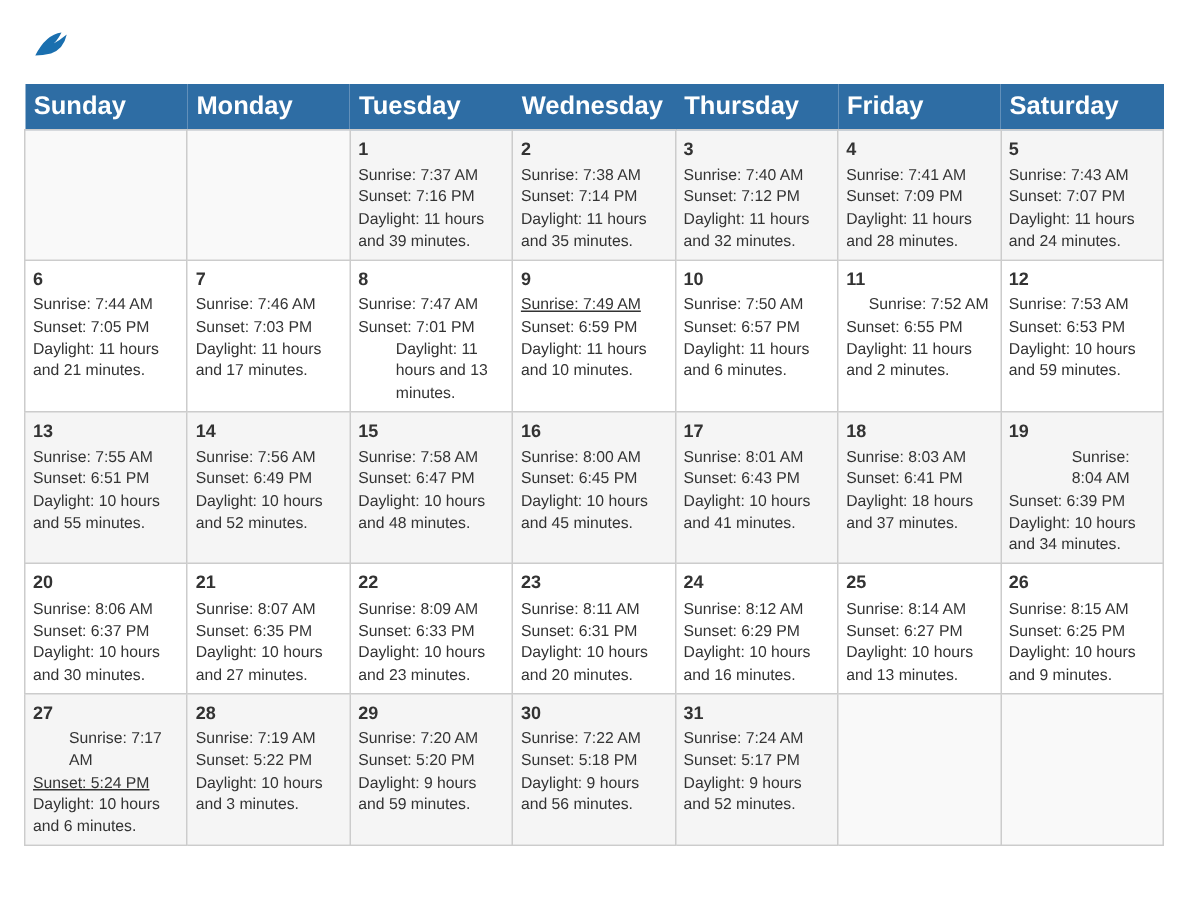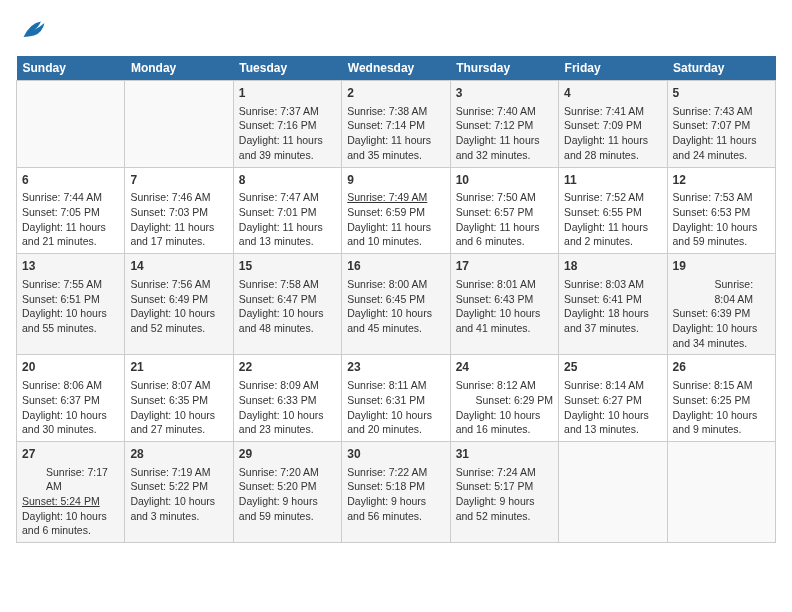--- a/index.html
+++ b/index.html
@@ -51,21 +51,21 @@
       width: 100%;
       border-collapse: collapse;
       font-size: 10.5px;
     }
     thead th {
       background: #2e6da4;
       color: #fff;
       padding: 5px 6px;
       text-align: left;
       font-weight: bold;
-      font-size: 12px;
+      font-size: 17px;
     }
     tbody td {
       border: 1px solid #ccc;
       vertical-align: top;
       padding: 4px 5px;
       width: 14.28%;
       min-height: 75px;
       color: #333;
       line-height: 1.4;
     }
@@ -159,37 +159,37 @@
         <td>
           <span class="day-num">7</span>
           <span style="display: block;">Sunrise: 7:46 AM</span>
           <span style="display: block;">Sunset: 7:03 PM</span>
           <span style="display: block;">Daylight: 11 hours and 17 minutes.</span>
         </td>
         <td>
           <span class="day-num">8</span>
           <span style="display: block;">Sunrise: 7:47 AM</span>
           <span style="display: block;">Sunset: 7:01 PM</span>
-          <span style="display: block;">Daylight: 11 hours and 13 minutes.</span>
+          <span style="display: block; margin-left: 25px;">Daylight: 11 hours and 13 minutes.</span>
         </td>
         <td>
           <span class="day-num">9</span>
           <span style="display: block; text-decoration: underline;">Sunrise: 7:49 AM</span>
           <span style="display: block;">Sunset: 6:59 PM</span>
           <span style="display: block;">Daylight: 11 hours and 10 minutes.</span>
         </td>
         <td>
           <span class="day-num">10</span>
           <span style="display: block;">Sunrise: 7:50 AM</span>
           <span style="display: block;">Sunset: 6:57 PM</span>
           <span style="display: block;">Daylight: 11 hours and 6 minutes.</span>
         </td>
         <td>
           <span class="day-num">11</span>
-          <span style="display: block;">Sunrise: 7:52 AM</span>
+          <span style="display: block; margin-left: 15px;">Sunrise: 7:52 AM</span>
           <span style="display: block;">Sunset: 6:55 PM</span>
           <span style="display: block;">Daylight: 11 hours and 2 minutes.</span>
         </td>
         <td>
           <span class="day-num">12</span>
           <span style="display: block;">Sunrise: 7:53 AM</span>
           <span style="display: block;">Sunset: 6:53 PM</span>
           <span style="display: block;">Daylight: 10 hours and 59 minutes.</span>
         </td>
       </tr>
@@ -258,21 +258,21 @@
         </td>
         <td>
           <span class="day-num">23</span>
           <span style="display: block;">Sunrise: 8:11 AM</span>
           <span style="display: block;">Sunset: 6:31 PM</span>
           <span style="display: block;">Daylight: 10 hours and 20 minutes.</span>
         </td>
         <td>
           <span class="day-num">24</span>
           <span style="display: block;">Sunrise: 8:12 AM</span>
-          <span style="display: block; text-align: right;">Sunset: 6:29 PM</span>
+          <span style="display: block;">Sunset: 6:29 PM</span>
           <span style="display: block;">Daylight: 10 hours and 16 minutes.</span>
         </td>
         <td>
           <span class="day-num">25</span>
           <span style="display: block;">Sunrise: 8:14 AM</span>
           <span style="display: block;">Sunset: 6:27 PM</span>
           <span style="display: block;">Daylight: 10 hours and 13 minutes.</span>
         </td>
         <td>
           <span class="day-num">26</span>

